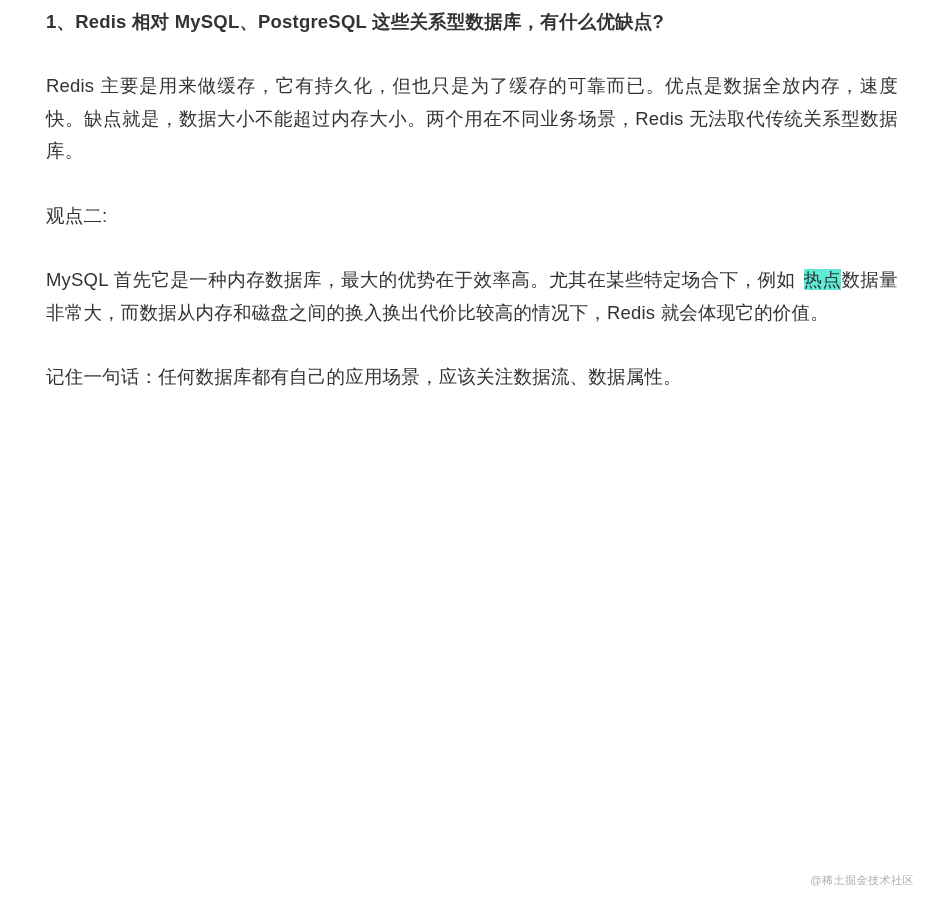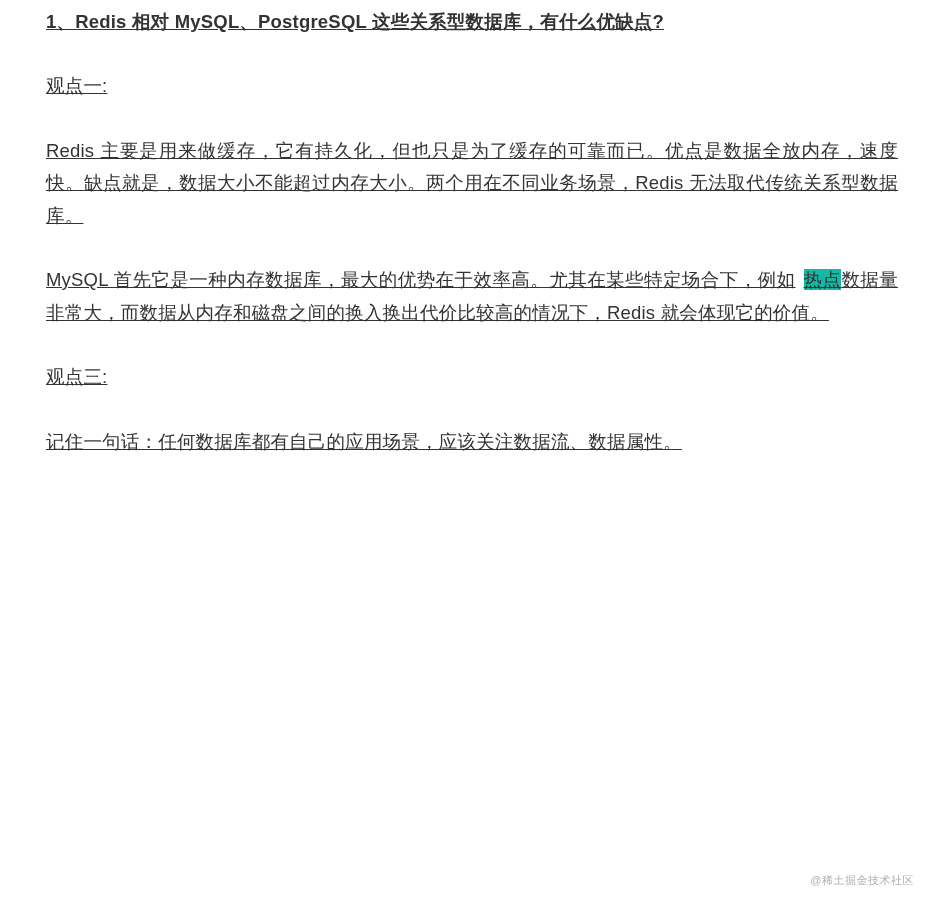--- a/index.html
+++ b/index.html
@@ -16,55 +16,53 @@
       color: #333333;
     }
     .article {
       position: absolute;
       left: 46px;
       top: 6px;
       width: 852px;
       font-size: 18.5px;
       line-height: 32.5px;
       letter-spacing: 0.2px;
-      text-decoration: underline;
     }
     .heading {
       font-weight: bold;
       margin: 0 0 32px 0;
       font-size: 18.5px;
       line-height: 32px;
       color: #333333;
     }
     .para {
       margin: 0 0 32px 0;
       text-align: justify;
       word-break: break-all;
     }
     .hl {
-      background: #14b8a6;
+      background: #5eead4;
       margin-left: 8px;
     }
     .watermark {
       position: absolute;
       right: 24px;
       bottom: 22px;
       font-size: 11px;
       color: #b0b0b0;
       letter-spacing: 0.5px;
     }
   </style>
 </head>
 <body>
 
 <div class="article">
   <div class="heading">1、Redis 相对 MySQL、PostgreSQL 这些关系型数据库，有什么优缺点?</div>
 
-  <div class="para">观点一:</div>
   <div class="para">Redis 主要是用来做缓存，它有持久化，但也只是为了缓存的可靠而已。优点是数据全放内存，速度快。缺点就是，数据大小不能超过内存大小。两个用在不同业务场景，Redis 无法取代传统关系型数据库。</div>
 
+  <div class="para">观点二:</div>
   <div class="para"><span>MySQL 首先它是一种内存数据库，最大的优势在于效率高。尤其在某些特定场合下，例如</span><span class="hl">热点</span><span>数据量非常大，而数据从内存和磁盘之间的换入换出代价比较高的情况下，Redis 就会体现它的价值。</span></div>
 
-  <div class="para">观点三:</div>
   <div class="para">记住一句话：任何数据库都有自己的应用场景，应该关注数据流、数据属性。</div>
 </div>
 
 <div class="watermark">@稀土掘金技术社区</div>
 
 </body></html>

